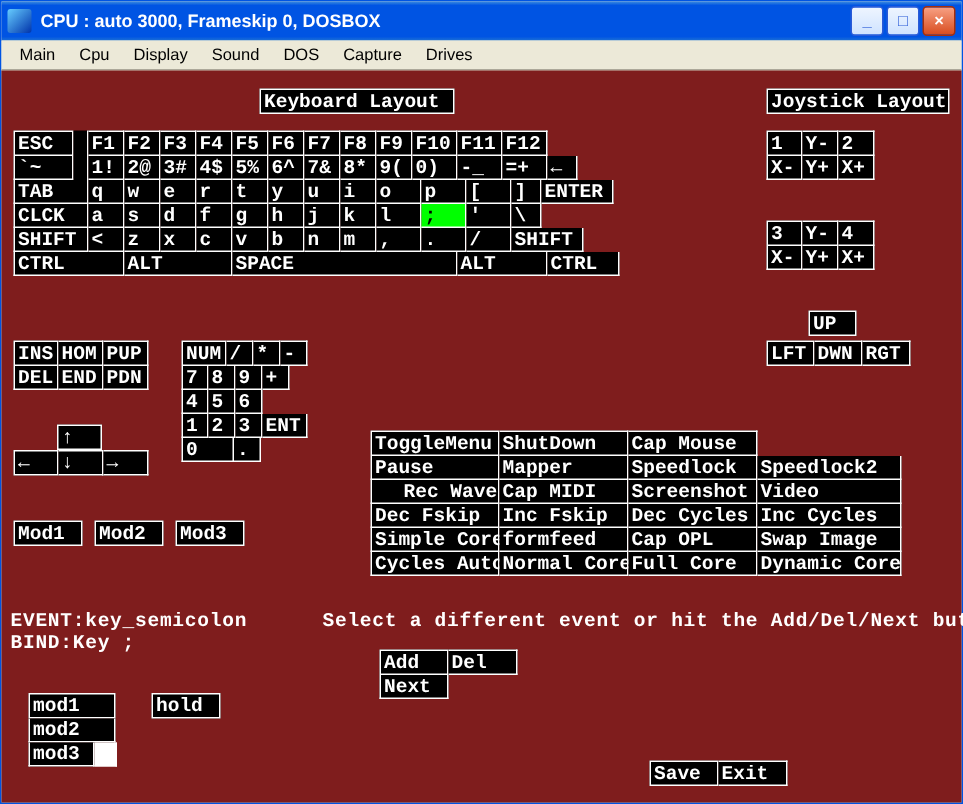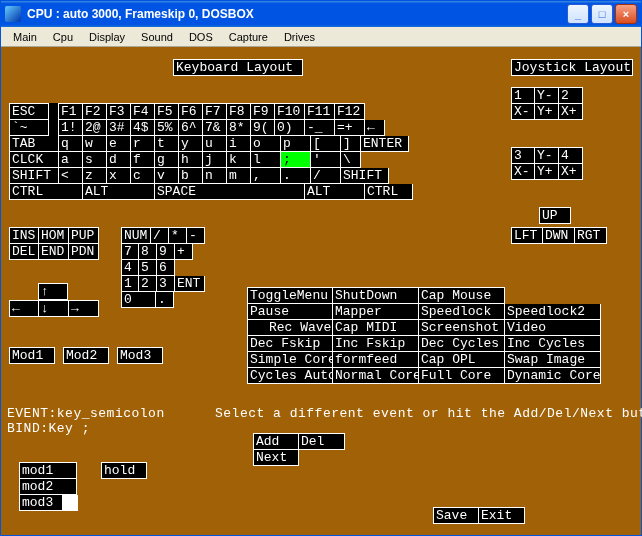--- a/index.html
+++ b/index.html
@@ -56,28 +56,28 @@
   height: 20px;
   display: flex;
   align-items: center;
   font-family: Tahoma, sans-serif;
   font-size: 11px;
   padding: 0 4px;
   border-bottom: 1px solid #aca899;
 }
 .menuitem { padding: 2px 8px; cursor: pointer; }
 .canvas {
-  background: #a16207;
+  background: #7f1d1d;
   color: #fff;
   width: 100%;
   height: 488px;
   position: relative;
   font-family: "Courier New", monospace;
   font-size: 13px;
-  font-weight: normal;
+  font-weight: bold;
   line-height: 1;
 }
 .abs { position: absolute; }
 .box {
   border: 1px solid #fff;
   padding: 1px 2px;
   white-space: pre;
   display: inline-block;
   background: #000;
   min-height: 15px;
@@ -115,21 +115,21 @@
     <div class="menuitem">DOS</div>
     <div class="menuitem">Capture</div>
     <div class="menuitem">Drives</div>
   </div>
 
   <div class="canvas">
 
     <div class="abs box" style="left:172px; top:12px; width:130px;">Keyboard Layout</div>
     <div class="abs box" style="left:510px; top:12px; width:122px;">Joystick Layout</div>
 
-    <div class="abs grid" style="left:8px; top:56px;">
+    <div class="abs grid" style="left:8px; top:40px;">
       <div class="row">
         <div class="box" style="width:40px;">ESC</div>
         <div class="box" style="width:10px; border-top:none;border-bottom:none;"> </div>
         <div class="box" style="width:24px;">F1</div>
         <div class="box" style="width:24px;">F2</div>
         <div class="box" style="width:24px;">F3</div>
         <div class="box" style="width:24px;">F4</div>
         <div class="box" style="width:24px;">F5</div>
         <div class="box" style="width:24px;">F6</div>
         <div class="box" style="width:24px;">F7</div>

